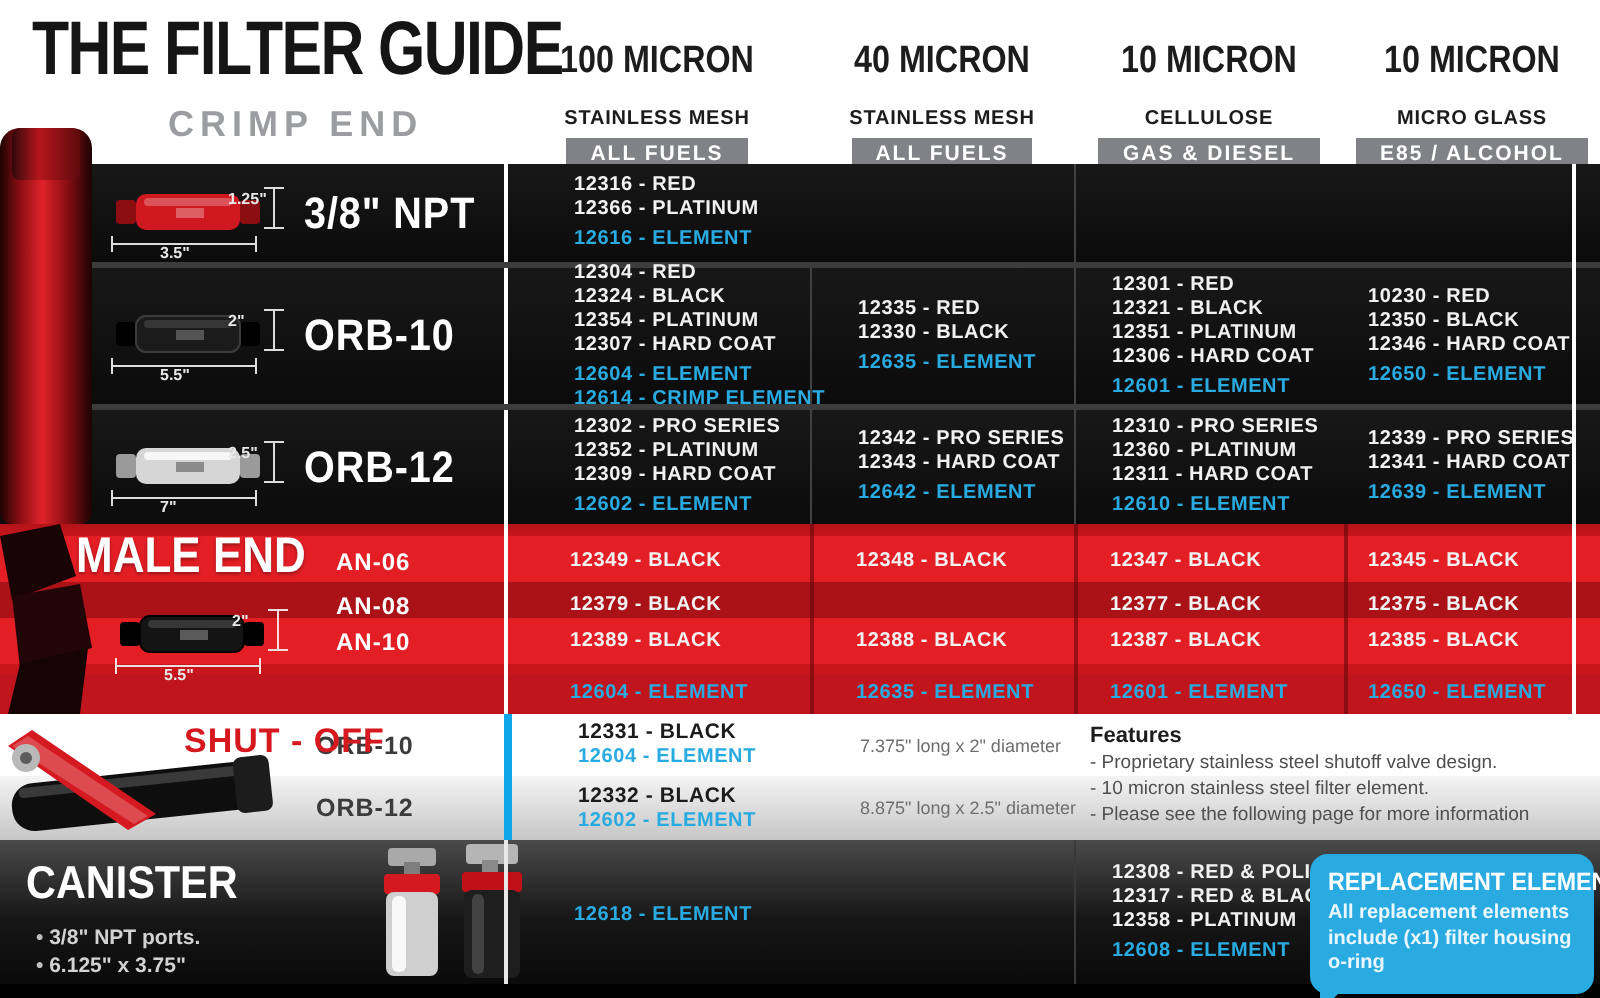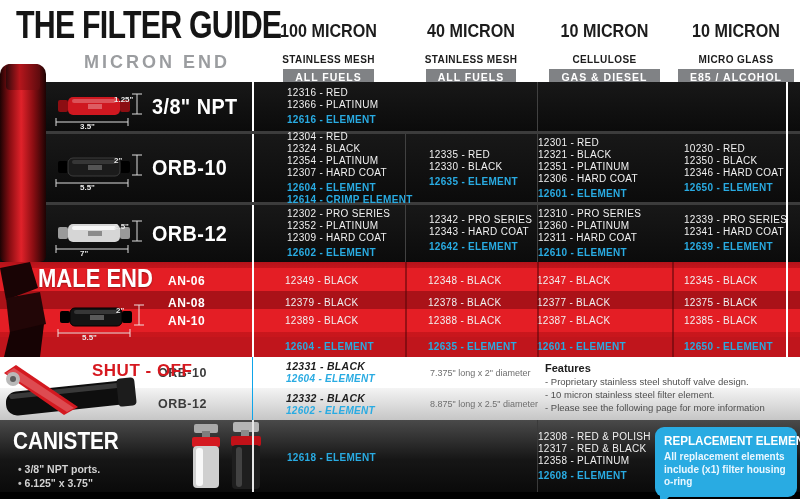--- a/index.html
+++ b/index.html
@@ -17,25 +17,25 @@
   .micron{font-size:19px;font-weight:800;color:#1c1c1c;transform:scaleX(.85);white-space:nowrap;}
   .media{font-size:10px;font-weight:700;color:#1c1c1c;letter-spacing:.4px;margin-top:12px;white-space:nowrap;}
   .badge{display:inline-block;margin-top:4px;background:#808285;color:#fff;font-size:10.5px;font-weight:700;
          letter-spacing:1px;padding:2px 12px;white-space:nowrap;}
 
   
   .cell{position:absolute;top:0;bottom:0;display:flex;flex-direction:column;justify-content:center;
         align-items:flex-start;box-sizing:border-box;}
   .cp1{left:252px;width:153px;padding-left:33px;}
   .cp2{left:405px;width:132px;padding-left:23px;}
-  .cp3{left:537px;width:135px;}
+  .cp3{left:537px;width:135px;padding-left:18px;}
   .cp4{left:672px;width:128px;padding-left:12px;}
   .female .cp1{border-left:2px solid #fff;}
   .female .cp2,.female .cp3{border-left:1px solid #414141;}
-  .part{font-size:10px;font-weight:400;color:#f1f1f1;line-height:12px;letter-spacing:.3px;white-space:nowrap;}
+  .part{font-size:10px;font-weight:700;color:#f1f1f1;line-height:12px;letter-spacing:.3px;white-space:nowrap;}
   .element{font-size:10px;font-weight:700;color:#29abe2;line-height:12px;letter-spacing:.3px;white-space:nowrap;}
   .elems{margin-top:3px;}
   .fabric{position:absolute;left:4px;top:50%;transform:translateY(-50%) rotate(-90deg);
           font-size:8px;font-weight:700;color:#8f8f8f;letter-spacing:1px;}
 
   
   .female{position:absolute;top:82px;left:0;width:800px;height:180px;background:#0d0d0d;}
   .frow{position:relative;width:800px;background:linear-gradient(180deg,#181818,#0b0b0b);}
   .fr1{height:49px;} .fr2{height:68px;} .fr3{height:57px;}
   .sep{height:3px;background:#3c3c3c;}
@@ -76,21 +76,21 @@
 
   
   .shutoff{position:absolute;top:357px;left:0;width:800px;height:63px;background:#fff;}
   .srow{position:absolute;left:0;width:800px;}
   .sr1{top:0;height:31px;background:#fff;}
   .sr2{top:31px;height:32px;background:linear-gradient(180deg,#f4f4f4,#c6c6c6);}
   .shut-title{position:absolute;left:92px;top:4px;font-size:17px;font-weight:800;color:#d6181f;
               letter-spacing:.5px;white-space:nowrap;z-index:2;}
   .sorb{position:absolute;left:158px;top:50%;transform:translateY(-50%);
         font-size:12.5px;font-weight:800;color:#3b3b3b;letter-spacing:.5px;}
-  .shutoff .cp1{border-left:1px solid #0ea5e9;font-style:italic;}
+  .shutoff .cp1{border-left:4px solid #0ea5e9;}
   .spart{font-size:10.5px;font-weight:800;color:#1c1c1c;line-height:13px;letter-spacing:.3px;white-space:nowrap;}
   .spec{position:absolute;left:430px;top:50%;transform:translateY(-50%);font-size:9px;color:#6f6f6f;white-space:nowrap;}
   .features{position:absolute;left:545px;top:4px;z-index:2;}
   .features-title{font-size:11px;font-weight:800;color:#1c1c1c;line-height:14px;}
   .feature{font-size:9.5px;color:#4f4f4f;line-height:13px;white-space:nowrap;}
   .shut-photo{position:absolute;left:0;top:6px;z-index:3;}
 
   
   .canister{position:absolute;top:420px;left:0;width:800px;height:72px;
             background:linear-gradient(180deg,#4a4a4a,#161616 55%,#0a0a0a);}
@@ -112,21 +112,21 @@
 
   .bottom-bar{position:absolute;left:0;top:492px;width:800px;height:7px;background:#000;}
 </style>
 </head>
 <body>
 
 <div class="page">
 
   <div class="hdr">
     <h1 class="title">THE FILTER GUIDE</h1>
-    <div class="subtitle">MICRON END</div>
+    <div class="subtitle">CRIMP END</div>
 
     <div class="colhead chp1">
       <div class="micron">100 MICRON</div>
       <div class="media">STAINLESS MESH</div>
       <div class="badge">ALL FUELS</div>
     </div>
     <div class="colhead chp2">
       <div class="micron">40 MICRON</div>
       <div class="media">STAINLESS MESH</div>
       <div class="badge">ALL FUELS</div>
@@ -304,23 +304,20 @@
         </div>
       <div class="cell cp4">
           <div class="part">12345 - BLACK</div>
         </div>
     </div>
     <div class="mstripe ms2">
       <span class="an-label">AN-08</span>
       <div class="cell cp1">
           <div class="part">12379 - BLACK</div>
         </div>
-      <div class="cell cp2">
-          <div class="part">12378 - BLACK</div>
-        </div>
       <div class="cell cp3">
           <div class="part">12377 - BLACK</div>
         </div>
       <div class="cell cp4">
           <div class="part">12375 - BLACK</div>
         </div>
     </div>
     <div class="mstripe ms3">
       <span class="an-label">AN-10</span>
       <div class="cell cp1">

